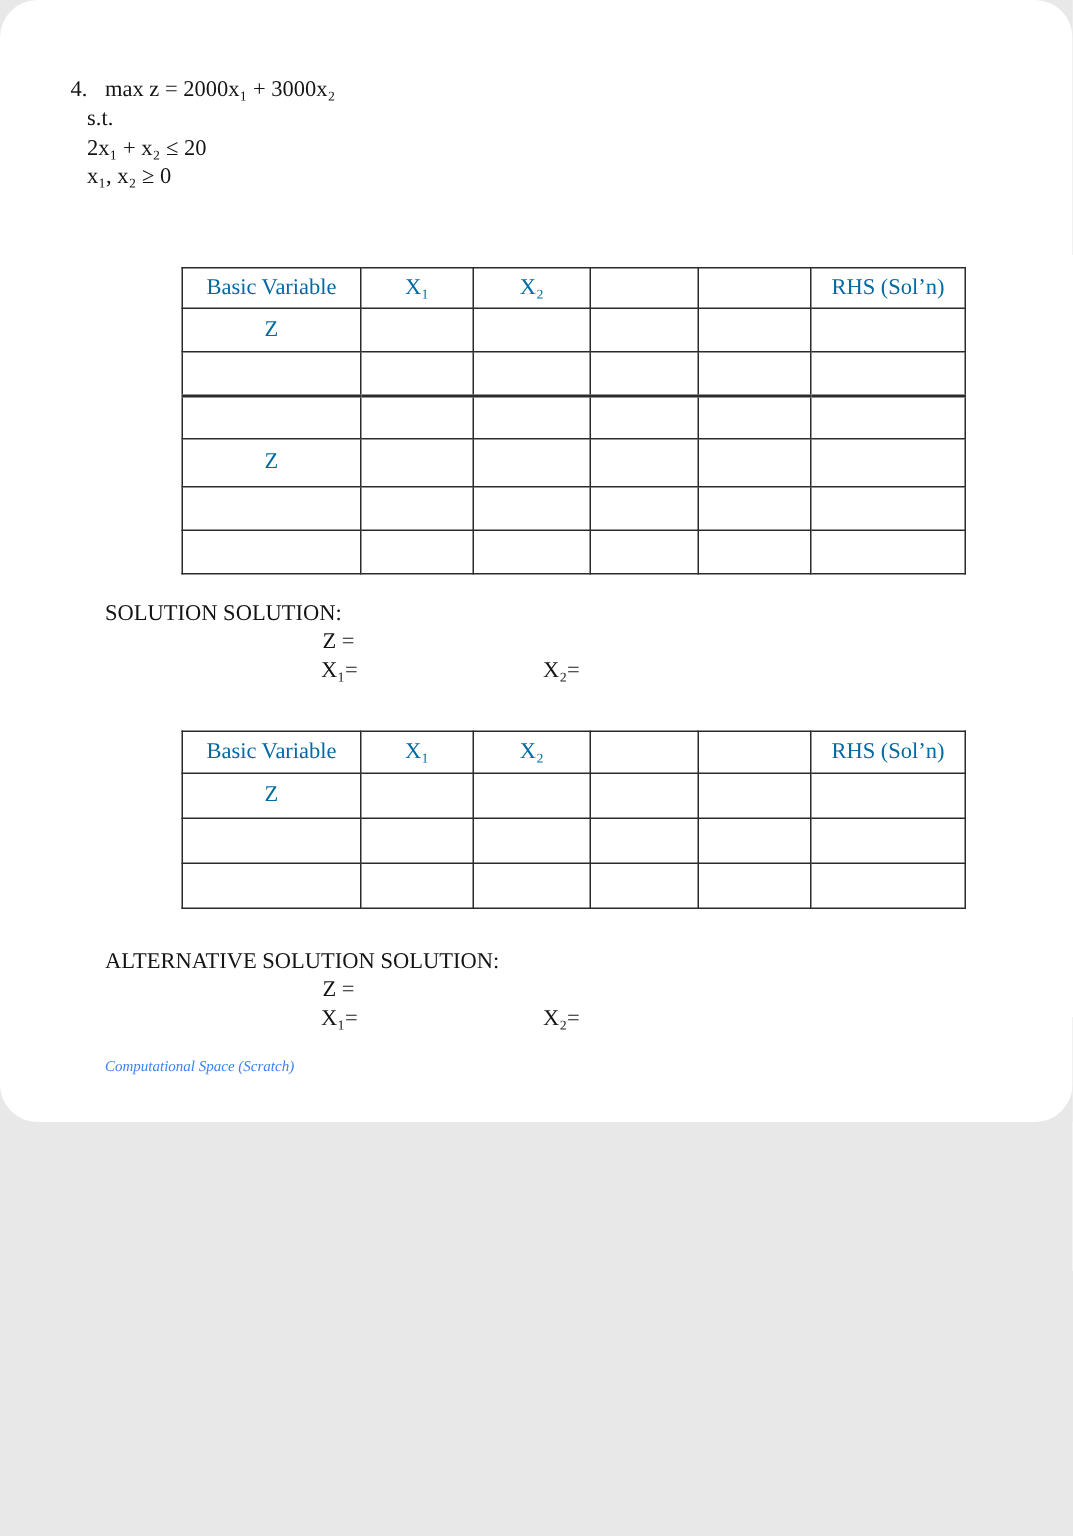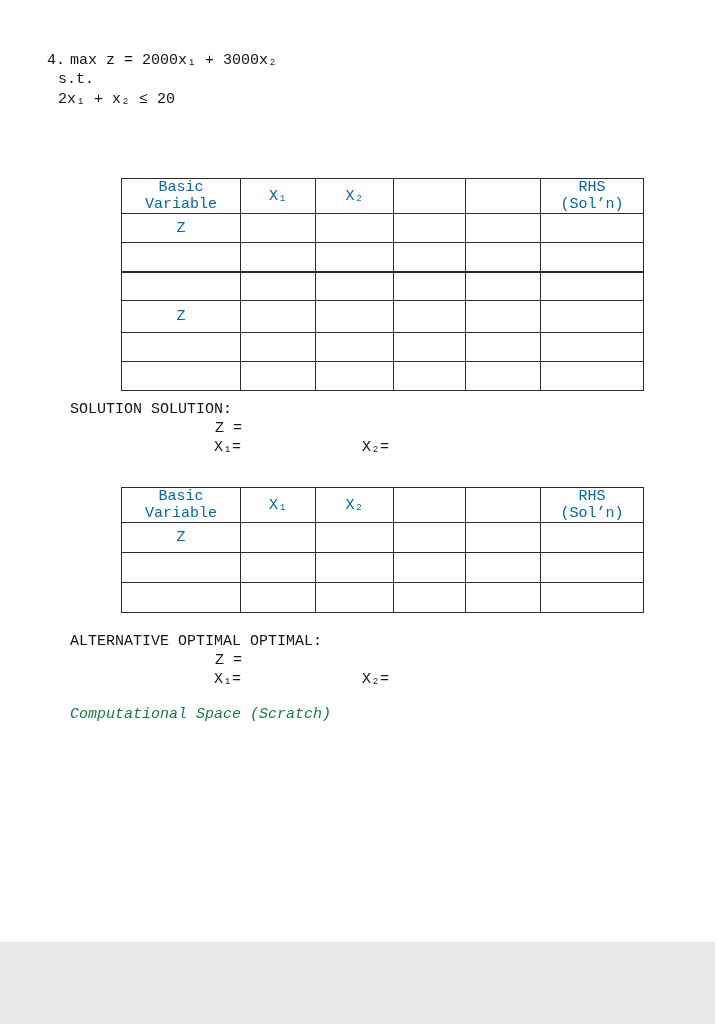--- a/index.html
+++ b/index.html
@@ -1,23 +1,24 @@
 <!DOCTYPE html>
 <html><head>
 <meta charset="utf-8">
 <style>
   html,body{margin:0;padding:0;background:#e8e8e8;}
   .page{
     position:relative;
-    width:715px;height:942px;
+    width:715px;height:748px;
     margin:0 auto;
     background:#ffffff;
-    font-family:Liberation Mono, monospace;
+    font-family:Liberation Serif, serif;
     color:#141414;
     overflow:hidden;
+    border-radius:25px;
   }
   .abs{position:absolute;white-space:pre;}
   
   .problem{
     position:absolute;left:47px;top:51px;
     font-size:15px;line-height:19.4px;color:#141414;
   }
   .problem .row{white-space:pre;}
   .problem .num{display:inline-block;width:23px;}
   .problem .indent{margin-left:11px;}
@@ -42,32 +43,33 @@
   .t1 tbody tr:nth-child(4){height:32px;}
   .t1 tbody tr:nth-child(3) td{border-top-width:2px;}
   .t1 tbody tr:nth-child(6) td{border-top-color:#9a9a9a;}
   .t2 thead tr{height:28px;}
   .t2 tbody tr{height:30px;}
   
   .sol-title{font-size:15px;}
   .sol-line{font-size:15px;}
   .scratch{
     position:absolute;left:70px;top:706px;
-    font-size:15px;font-style:italic;color:#15803d;
+    font-size:10px;font-style:italic;color:#3b82f6;
   }
 </style>
 </head>
 <body>
 
 <div class="page">
 
   <div class="problem">
     <div class="row"><span class="num">4.</span><span>max z = 2000x₁ + 3000x₂</span></div>
     <div class="row indent">s.t.</div>
     <div class="row indent">2x₁ + x₂ ≤ 20</div>
+    <div class="row indent">x₁, x₂ ≥ 0</div>
   </div>
 
   <table class="simplex t1">
     <colgroup>
       <col style="width:119px">
         <col style="width:75px">
         <col style="width:78px">
       <col style="width:72px">
         <col style="width:75px">
         <col style="width:103px">
@@ -179,20 +181,20 @@
         <td></td>
         <td></td>
         <td></td>
         <td></td>
         <td></td>
         <td></td>
       </tr>
     </tbody>
   </table>
 
-  <div class="abs sol-title" style="left:70px;top:633px">ALTERNATIVE OPTIMAL OPTIMAL:</div>
+  <div class="abs sol-title" style="left:70px;top:633px">ALTERNATIVE SOLUTION SOLUTION:</div>
   <div class="abs sol-line" style="left:215px;top:652px">Z =</div>
   <div class="abs sol-line" style="left:214px;top:671px">X₁=</div>
   <div class="abs sol-line" style="left:362px;top:671px">X₂=</div>
 
   <div class="scratch">Computational Space (Scratch)</div>
 
 </div>
 
 </body></html>

